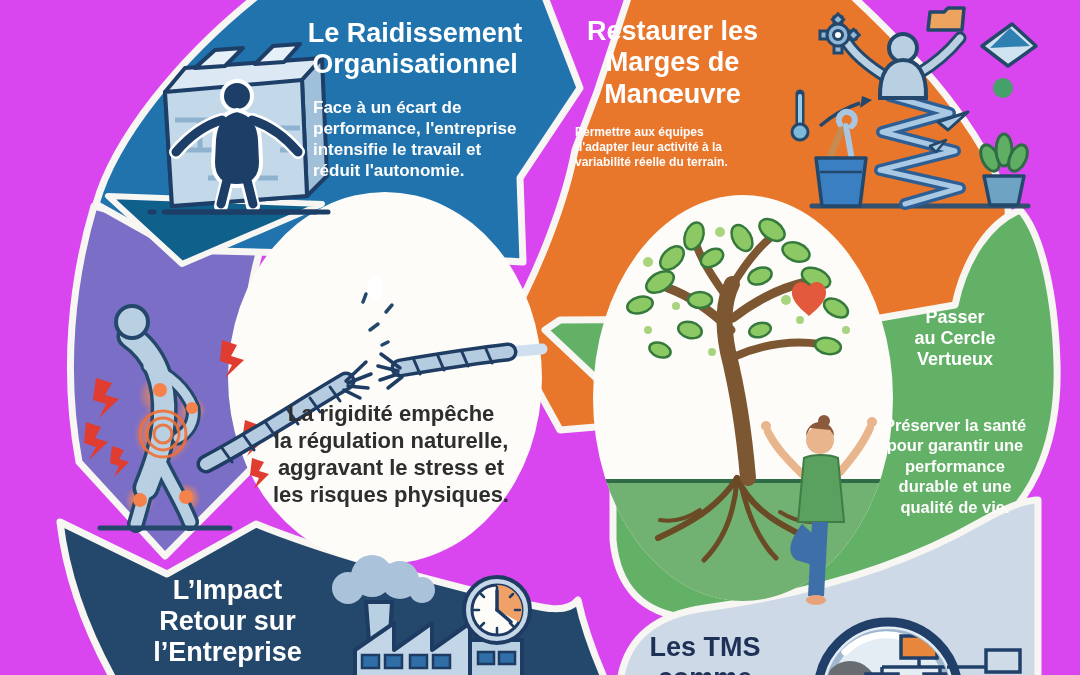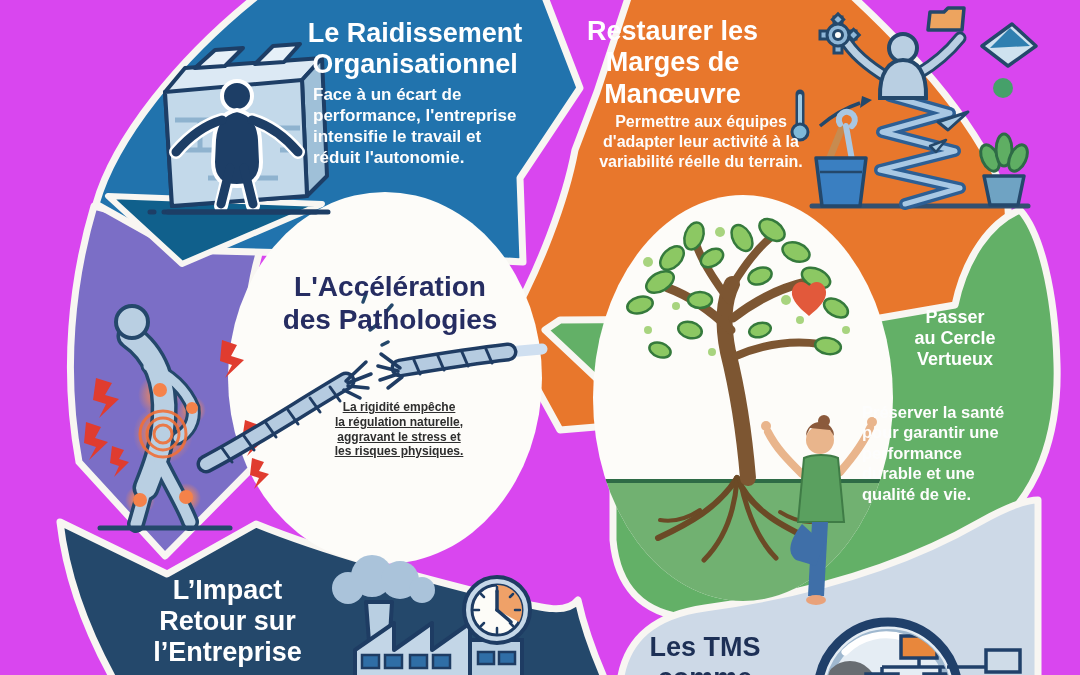--- a/index.html
+++ b/index.html
@@ -4,29 +4,29 @@
 <style>
   html,body{margin:0;padding:0;background:#e9e9e9;}
   .stage{
     position:relative;width:1080px;height:675px;overflow:hidden;
     background:#d946ef;
     font-family:"Liberation Sans","DejaVu Sans",sans-serif;
   }
   .stage svg{position:absolute;left:0;top:0;}
   .t{position:absolute;white-space:pre-line;line-height:1.16;font-weight:bold;}
   .title-white{color:#ffffff;text-align:center;}
-  .body-white{color:#fdfdfd;font-weight:bold;line-height:1.24;}
+  .body-white{color:#fdfdfd;font-weight:bold;line-height:1.24;margin-top:13px;}
   .blue-title{left:290px;top:18px;width:250px;font-size:27px;}
   .blue-body{left:313px;top:84px;width:230px;font-size:17px;text-align:left;}
   .orange-title{left:560px;top:16px;width:225px;font-size:27px;}
-  .orange-body{left:575px;top:112px;width:252px;font-size:16px;text-align:center;}
+  .orange-body{left:575px;top:112px;width:252px;font-size:12px;text-align:left;}
   .center-title{left:268px;top:270px;width:244px;font-size:28px;color:#262d62;text-align:center;line-height:1.18;}
-  .center-body{left:280px;top:400px;width:238px;font-size:12px;color:#2e2e2e;text-align:center;font-weight:bold;line-height:1.23;text-decoration:underline;}
+  .center-body{left:272px;top:400px;width:238px;font-size:22px;color:#2e2e2e;text-align:center;font-weight:bold;line-height:1.23;}
   .green-title{left:865px;top:307px;width:180px;font-size:18px;}
-  .green-body{left:862px;top:402px;width:186px;font-size:16.5px;}
+  .green-body{left:862px;top:402px;width:186px;font-size:16.5px;text-align:center;}
   .navy-title{left:120px;top:575px;width:215px;font-size:27px;line-height:1.15;}
   .tms-title{left:625px;top:632px;width:160px;font-size:27px;color:#1d3056;text-align:center;line-height:1.15;}
 </style>
 </head>
 <body>
 
 <div class="stage">
 
 <svg width="1080" height="675" viewBox="0 0 1080 675">
   <defs>
@@ -371,22 +371,20 @@
 intensifie le travail et
 réduit l'autonomie.</div>
 
 <div class="t title-white orange-title">Restaurer les
 Marges de
 Manœuvre</div>
 <div class="t body-white  orange-body">Permettre aux équipes
 d'adapter leur activité à la
 variabilité réelle du terrain.</div>
 
-<div class="t center-title">L'Accélération
-des Pathologies</div>
 <div class="t center-body">La rigidité empêche
 la régulation naturelle,
 aggravant le stress et
 les risques physiques.</div>
 
 <div class="t title-white green-title">Passer
 au Cercle
 Vertueux</div>
 <div class="t body-white  green-body">Préserver la santé
 pour garantir une

